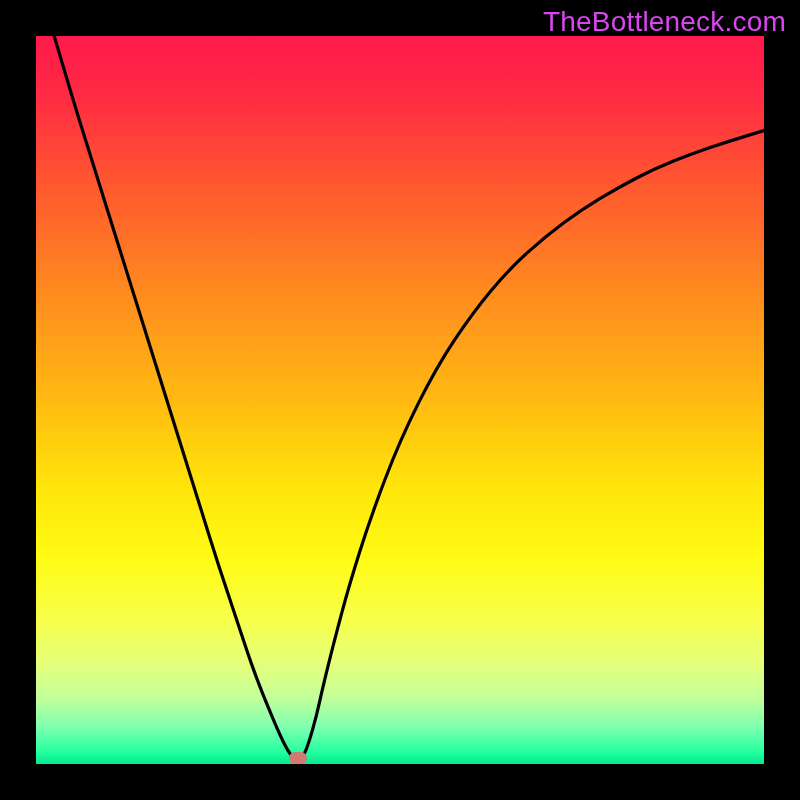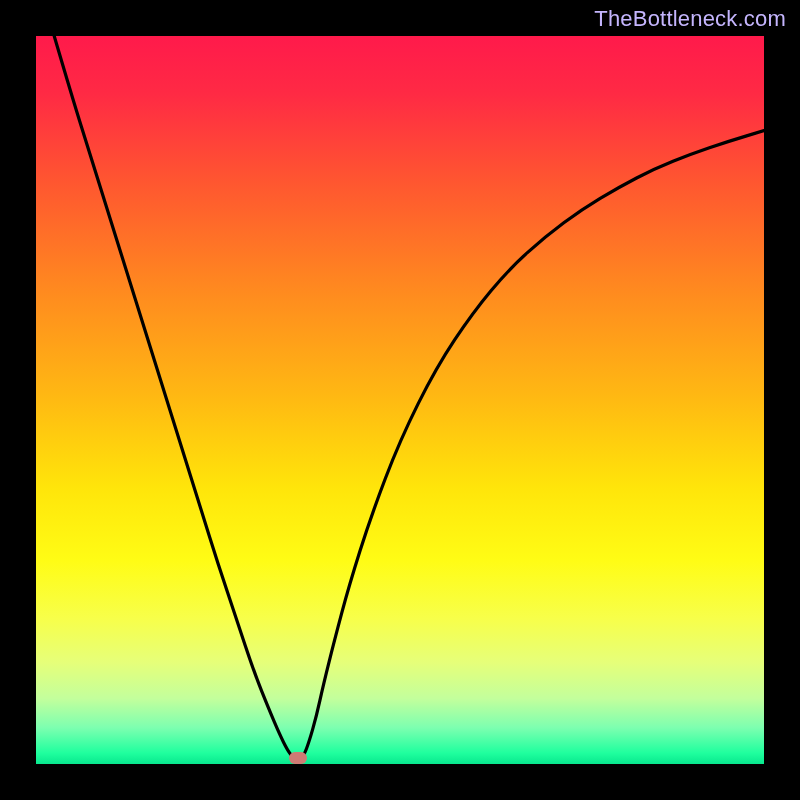--- a/index.html
+++ b/index.html
@@ -32,22 +32,22 @@
     position: absolute;
     left: 0;
     top: 0;
     width: 100%;
     height: 100%;
   }
   .watermark {
     position: absolute;
     top: 6px;
     right: 14px;
-    color: #c4b5fd;
-    font-size: 22px;
+    color: #d946ef;
+    font-size: 28px;
     letter-spacing: 0.2px;
     margin-left: 19px;
   }
   svg.curve {
     position: absolute;
     left: 0;
     top: 0;
     width: 100%;
     height: 100%;
   }

